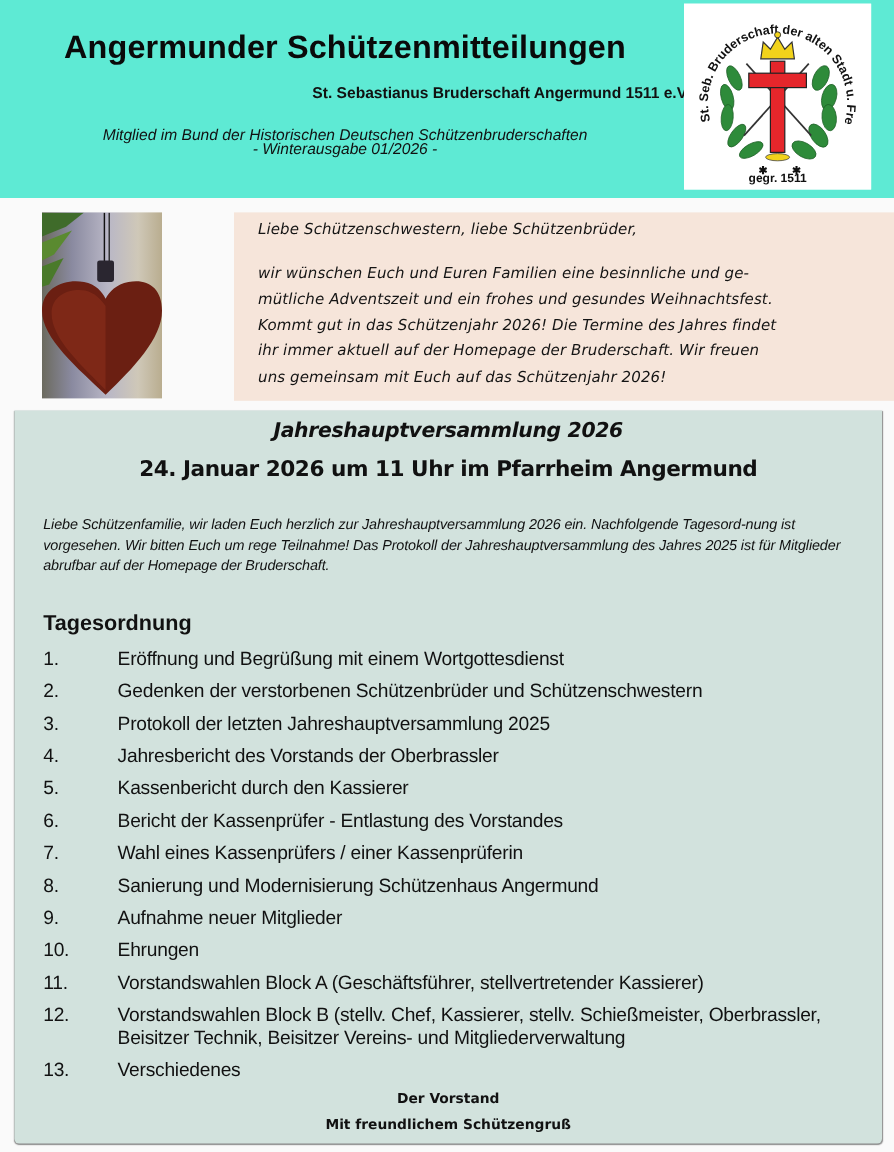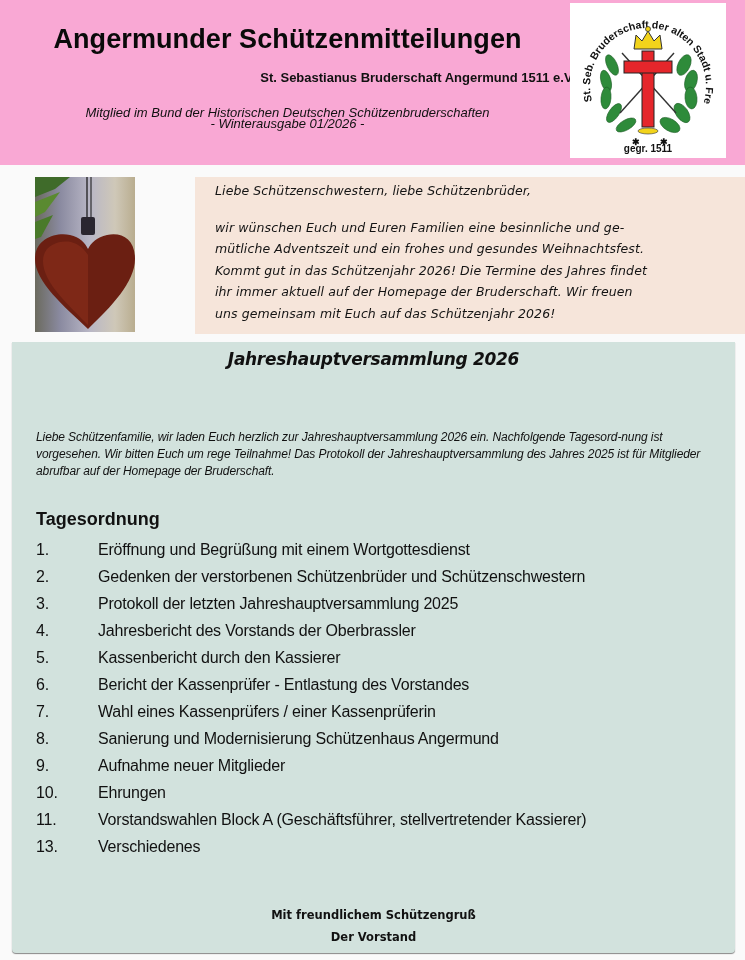--- a/index.html
+++ b/index.html
@@ -2,21 +2,21 @@
 <html><head>
 <meta charset="utf-8">
 <style>
   * { box-sizing: border-box; margin: 0; padding: 0; }
   html, body { width: 745px; height: 960px; background: #ffffff; overflow: hidden; }
   body { font-family: "Liberation Sans", sans-serif; color: #111; position: relative; }
 
   .page { position: absolute; left: 0; top: 0; width: 745px; height: 960px; background: #fafafa; }
 
   
-  .header { position: absolute; left: 0; top: 0; width: 745px; height: 165px; background: #f9a8d4; }
+  .header { position: absolute; left: 0; top: 0; width: 745px; height: 165px; background: #5eead4; }
   .header .title { position: absolute; left: 0; top: 24px; width: 575px; text-align: center;
     font-family: "Liberation Sans", sans-serif; font-weight: bold; font-size: 27px; color: #0a0a0a; letter-spacing: 0.1px; }
   .header .subtitle { position: absolute; left: 0; top: 70px; width: 575px; text-align: right;
     font-weight: bold; font-size: 13px; color: #111; }
   .header .member { position: absolute; left: 0; top: 105px; width: 575px; text-align: center;
     font-style: italic; font-size: 13px; color: #111; }
   .header .edition { position: absolute; left: 0; top: 116px; width: 575px; text-align: center;
     font-style: italic; font-size: 13px; color: #111; }
 
   .logo { position: absolute; left: 570px; top: 3px; width: 156px; height: 155px; background: #ffffff; }
@@ -124,20 +124,21 @@
     <p class="salutation">Liebe Schützenschwestern, liebe Schützenbrüder,</p>
     <p>wir wünschen Euch und Euren Familien eine besinnliche und ge-</p>
     <p>mütliche Adventszeit und ein frohes und gesundes Weihnachtsfest.</p>
     <p>Kommt gut in das Schützenjahr 2026! Die Termine des Jahres findet</p>
     <p>ihr immer aktuell auf der Homepage der Bruderschaft. Wir freuen</p>
     <p>uns gemeinsam mit Euch auf das Schützenjahr 2026!</p>
   </div>
 
   <div class="panel">
     <div class="event-title">Jahreshauptversammlung 2026</div>
+    <div class="event-date">24. Januar 2026 um 11 Uhr im Pfarrheim Angermund</div>
     <div class="intro">Liebe Schützenfamilie, wir laden Euch herzlich zur Jahreshauptversammlung 2026 ein. Nachfolgende Tagesord-nung ist vorgesehen. Wir bitten Euch um rege Teilnahme! Das Protokoll der Jahreshauptversammlung des Jahres 2025 ist für Mitglieder abrufbar auf der Homepage der Bruderschaft.</div>
 
     <div class="agenda-title">Tagesordnung</div>
     <ol class="agenda">
       <li>
           <span class="num">1.</span>
           <span class="txt">Eröffnung und Begrüßung mit einem Wortgottesdienst</span>
         </li>
       <li>
           <span class="num">2.</span>
@@ -173,24 +174,28 @@
         </li>
       <li>
           <span class="num">10.</span>
           <span class="txt">Ehrungen</span>
         </li>
       <li>
           <span class="num">11.</span>
           <span class="txt">Vorstandswahlen Block A (Geschäftsführer, stellvertretender Kassierer)</span>
         </li>
       <li>
+          <span class="num">12.</span>
+          <span class="txt">Vorstandswahlen Block B (stellv. Chef, Kassierer, stellv. Schießmeister, Oberbrassler, Beisitzer Technik, Beisitzer Vereins- und Mitgliederverwaltung</span>
+        </li>
+      <li>
           <span class="num">13.</span>
           <span class="txt">Verschiedenes</span>
         </li>
     </ol>
 
     <div class="closing">
+      <div>Der Vorstand</div>
       <div>Mit freundlichem Schützengruß</div>
-      <div>Der Vorstand</div>
     </div>
   </div>
 
 </div>
 
 </body></html>

